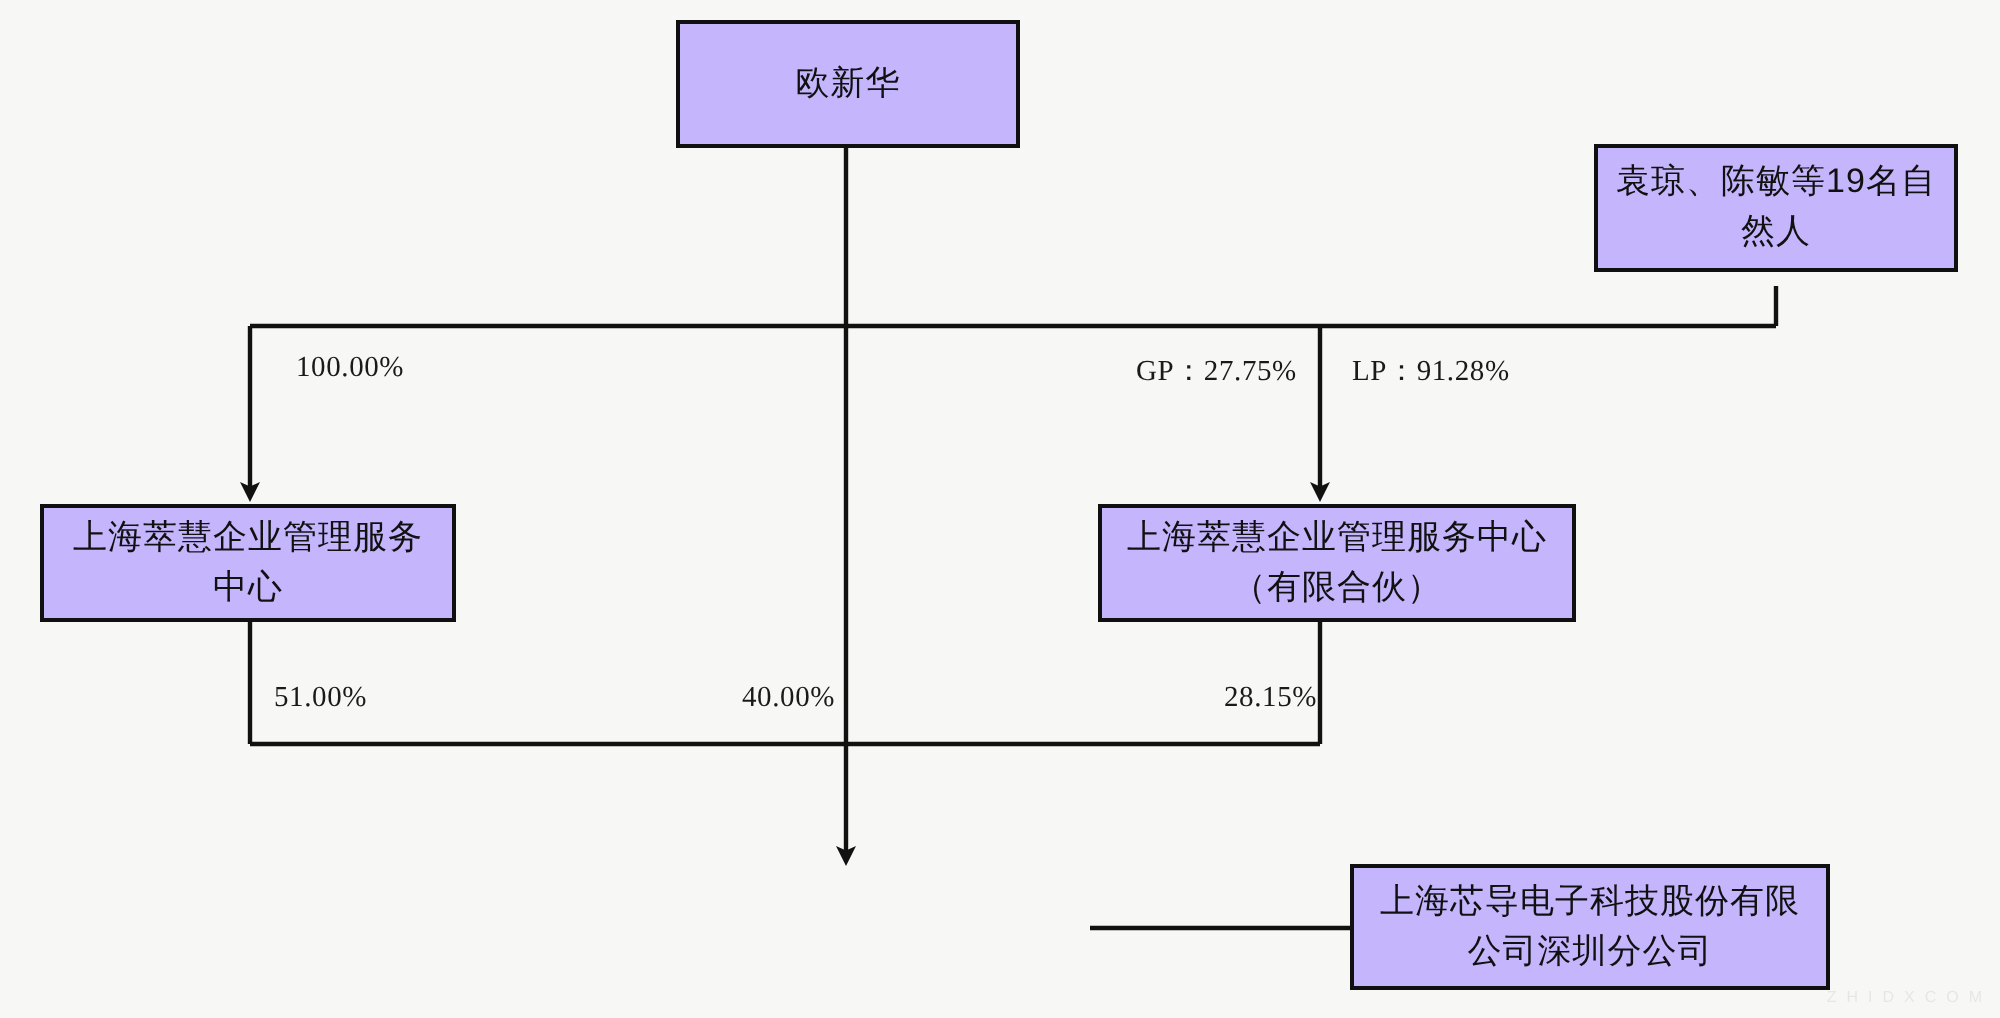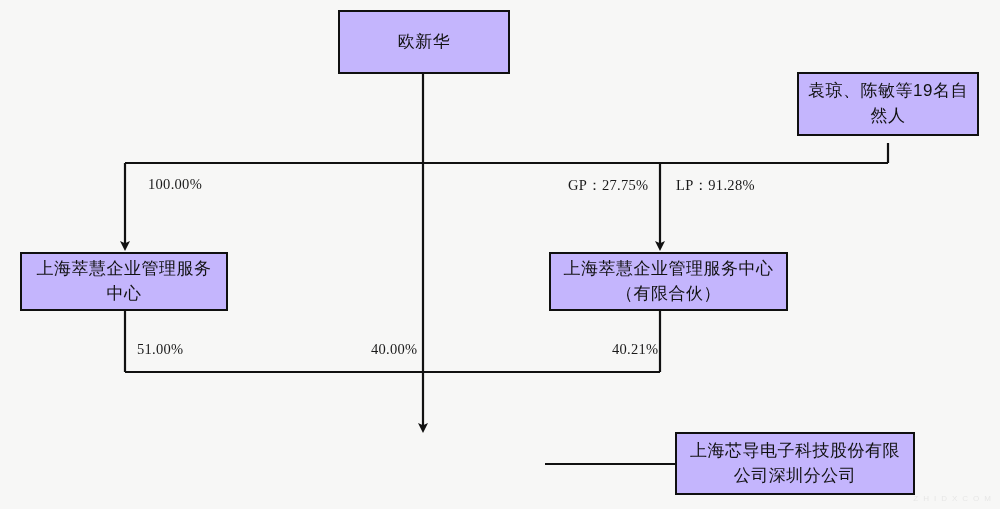--- a/index.html
+++ b/index.html
@@ -128,19 +128,19 @@
   <div class="edge-label" style="left:148px; top:176px;">100.00%</div>
 
   <div class="edge-label" style="left:568px; top:176px;">GP：27.75%</div>
 
   <div class="edge-label" style="left:676px; top:176px;">LP：91.28%</div>
 
   <div class="edge-label" style="left:137px; top:341px;">51.00%</div>
 
   <div class="edge-label" style="left:371px; top:341px;">40.00%</div>
 
-  <div class="edge-label" style="left:612px; top:341px;">40.21%</div>
+  <div class="edge-label" style="left:612px; top:341px;">28.15%</div>
 
   <div class="watermark">
     <span class="wm-sub">ZHIDXCOM</span>
   </div>
 
 </div>
 
 </body></html>

